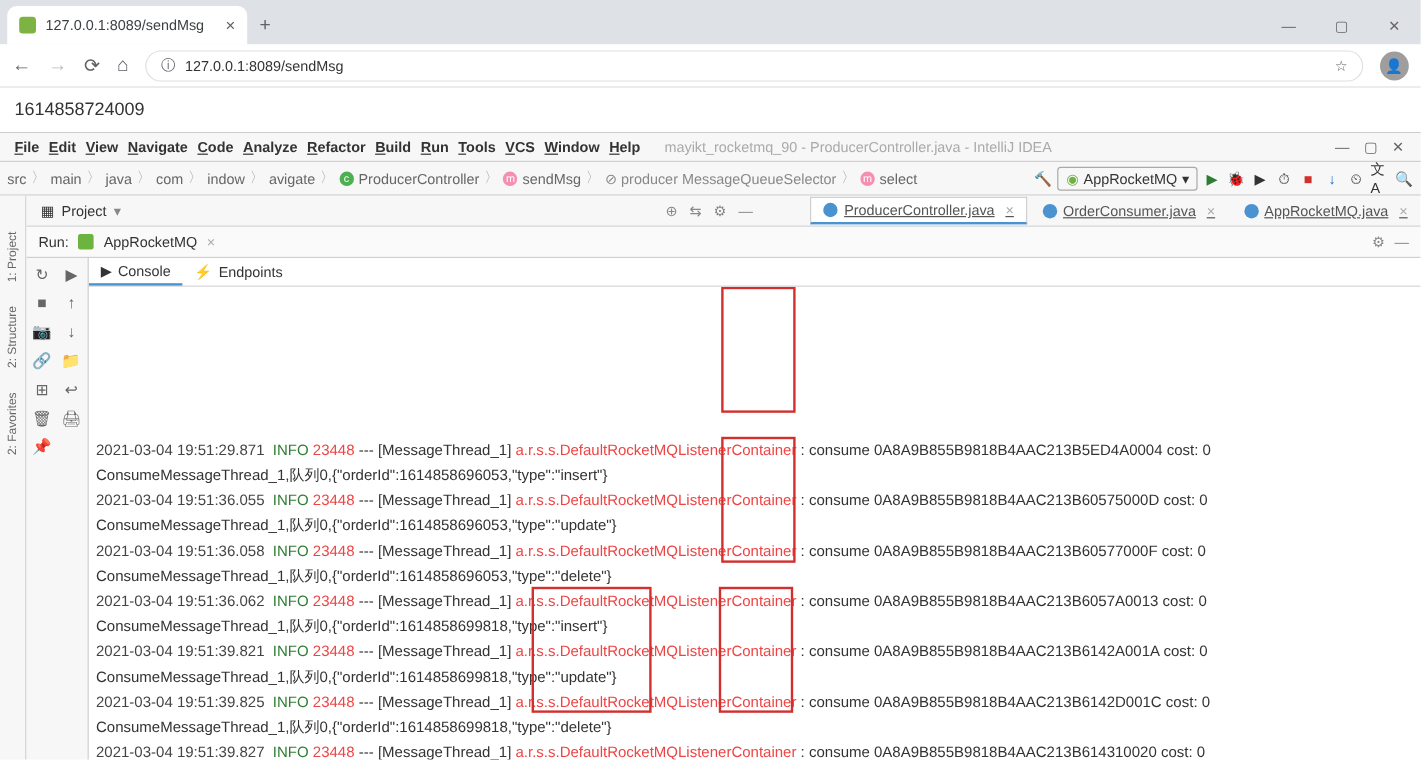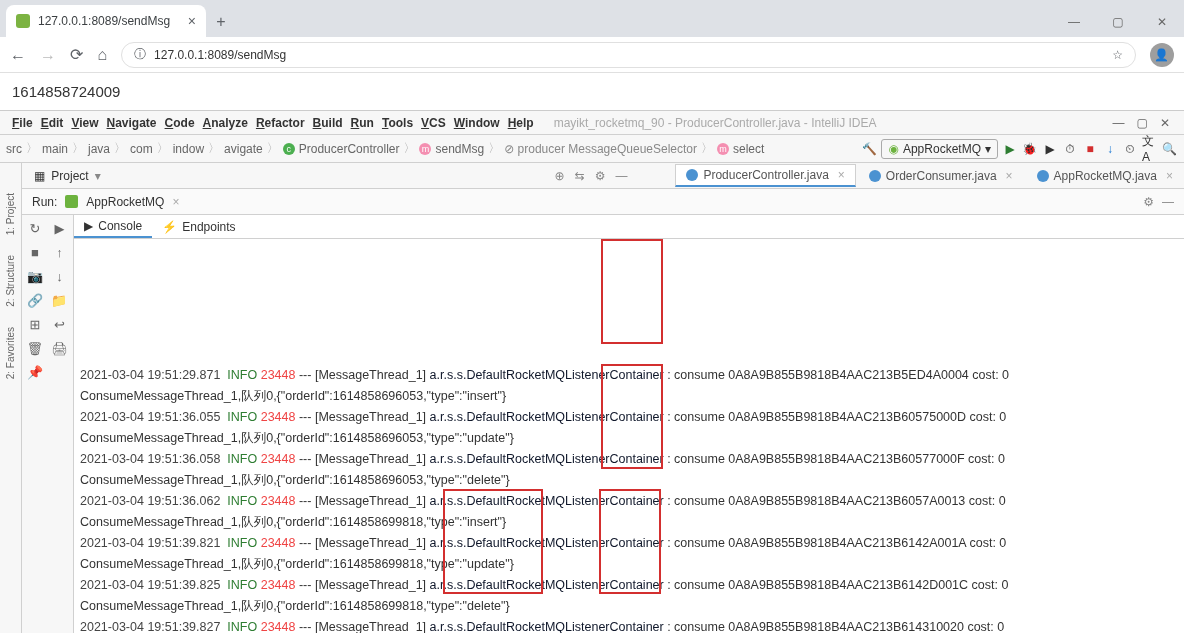--- a/index.html
+++ b/index.html
@@ -49,42 +49,42 @@
 .left-gutter { width:22px; background:#f7f7f7; border-right:1px solid #d0d0d0; display:flex; flex-direction:column; align-items:center; gap:20px; padding-top:30px; font-size:10px; }
 .left-gutter .v { writing-mode:vertical-rl; transform:rotate(180deg); color:#666; }
 
 .main { flex:1; display:flex; flex-direction:column; overflow:hidden; }
 .tabrow { height:26px; display:flex; align-items:center; background:#f7f7f7; border-bottom:1px solid #d0d0d0; padding-left:6px; }
 .proj { display:flex; align-items:center; gap:6px; padding:0 6px; }
 .proj .tri { color:#888; }
 .tabrow .spacer { flex:1; }
 .tabrow .tool-icons { display:flex; gap:10px; padding:0 8px; color:#888; }
 .file-tabs { display:flex; margin-left:40px; gap:2px; }
-.ftab { padding:3px 10px; display:flex; align-items:center; gap:5px; border:1px solid transparent; border-bottom:none; color:#555; }
+.ftab { padding:3px 10px; display:flex; align-items:center; gap:5px; border:1px solid transparent; border-bottom:none; color:#555;text-decoration:underline; }
 .ftab.active { background:#fff; border-color:#d0d0d0; border-bottom:2px solid #4b92d1; }
 .ftab .fi { width:12px; height:12px; border-radius:50%; background:#4b92d1; display:inline-block; }
 .ftab .fx { color:#aaa; margin-left:4px; }
 
 .runbar { height:26px; display:flex; align-items:center; padding:0 10px; gap:8px; border-bottom:1px solid #d0d0d0; background:#fafafa; }
 .runbar .spring { width:13px; height:13px; background:#6db33f; border-radius:2px; }
 .runbar .gear { margin-left:auto; color:#888; }
 
 .console-wrap { flex:1; display:flex; overflow:hidden; }
 .run-gutter { width:52px; background:#f7f7f7; border-right:1px solid #d0d0d0; display:grid; grid-template-columns:1fr 1fr; padding:2px; gap:2px; align-content:start; }
 .run-gutter .gb { width:22px; height:22px; display:flex; align-items:center; justify-content:center; font-size:13px; color:#666; }
 
 .console-area { flex:1; display:flex; flex-direction:column; overflow:hidden; }
 .con-tabs { height:24px; display:flex; align-items:center; border-bottom:1px solid #d0d0d0; }
 .ct { padding:3px 10px; display:flex; align-items:center; gap:5px; font-size:12px; }
 .ct.active { border-bottom:2px solid #4b92d1; }
 .log { flex:1; overflow:hidden; font-family:"Consolas","Courier New",monospace; font-size:12.5px; line-height:21px; white-space:pre; padding-left:6px; background:#fff; position:relative; }
 .ts { color:#444; }
 .lvl-info { color:#2e7d32; }
 .pid { color:#ef4444; }
-.cls { color:#0f172a;margin-top:24px; }
+.cls { color:#ef4444;margin-top:24px; }
 .box1 { position:absolute; border:2px solid #d32f2f; left:527px; top:0px; width:62px; height:105px; pointer-events:none; }
 .box2 { position:absolute; border:2px solid #d32f2f; left:527px; top:125px; width:62px; height:105px; pointer-events:none; }
 .box3 { position:absolute; border:2px solid #d32f2f; left:369px; top:250px; width:100px; height:105px; pointer-events:none; }
 .box4 { position:absolute; border:2px solid #d32f2f; left:525px; top:250px; width:62px; height:105px; pointer-events:none; }
 </style>
 </head>
 <body>
 
 <div class="browser-top">
   <div class="tab">

